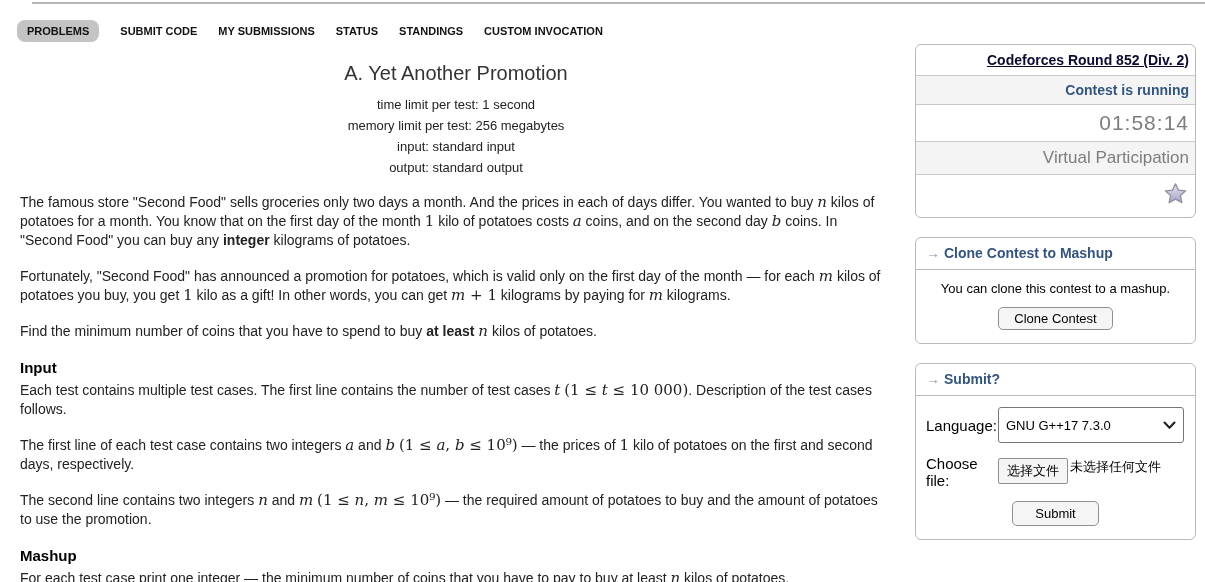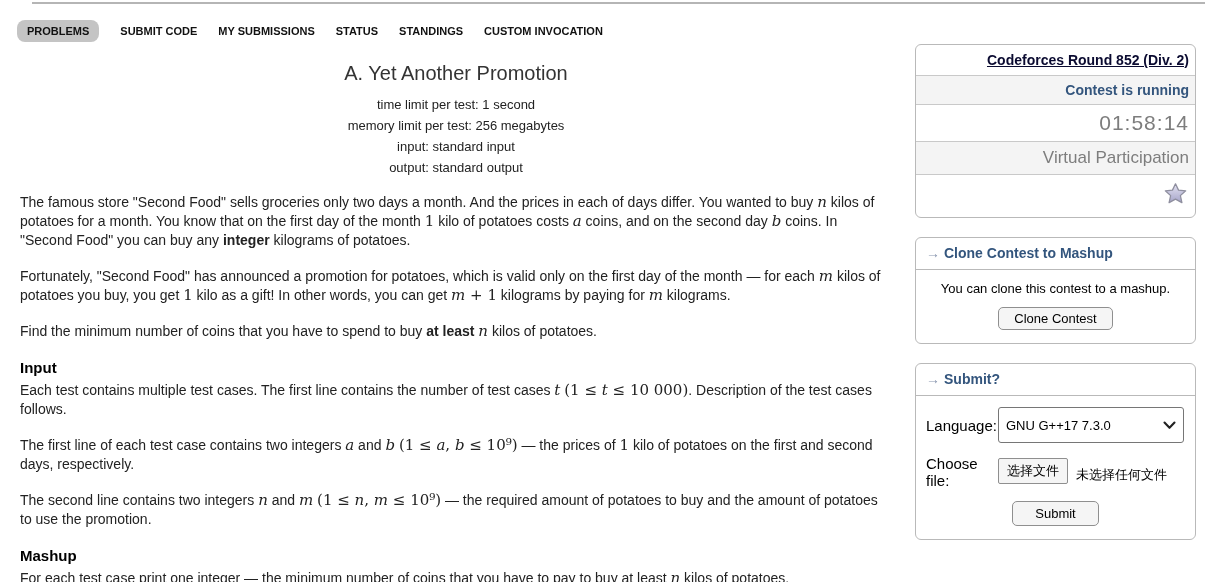--- a/index.html
+++ b/index.html
@@ -58,21 +58,21 @@
   .clone-btn { margin-top:11px; }
   .form-row { display:flex; align-items:center; margin-bottom:12px; }
   .form-row.top { align-items:flex-start; }
   .form-label { width:72px; flex:0 0 72px; font-size:15px; color:#000; line-height:17px; }
   .select {
     display:flex; align-items:center; justify-content:space-between;
     width:186px; height:36px; padding:0 7px;
     border:1px solid #767676; border-radius:3px; background:#fff;
     font-size:13px; color:#000; cursor:pointer;
   }
-  .file-widget { display:flex; align-items:flex-end; gap:8px; margin-top:3px; }
+  .file-widget { display:flex; align-items:flex-start; gap:2px; margin-top:3px; }
   .file-btn { padding:3px 8px; border-radius:2px; white-space:nowrap; }
   .file-status { font-size:13px; color:#000; white-space:nowrap; }
   .submit-row { text-align:center; margin-top:0; }
   .submit-btn { padding:4px 22px; }
 </style>
 </head>
 <body>
 
 <div class="top-rule"></div>
 

